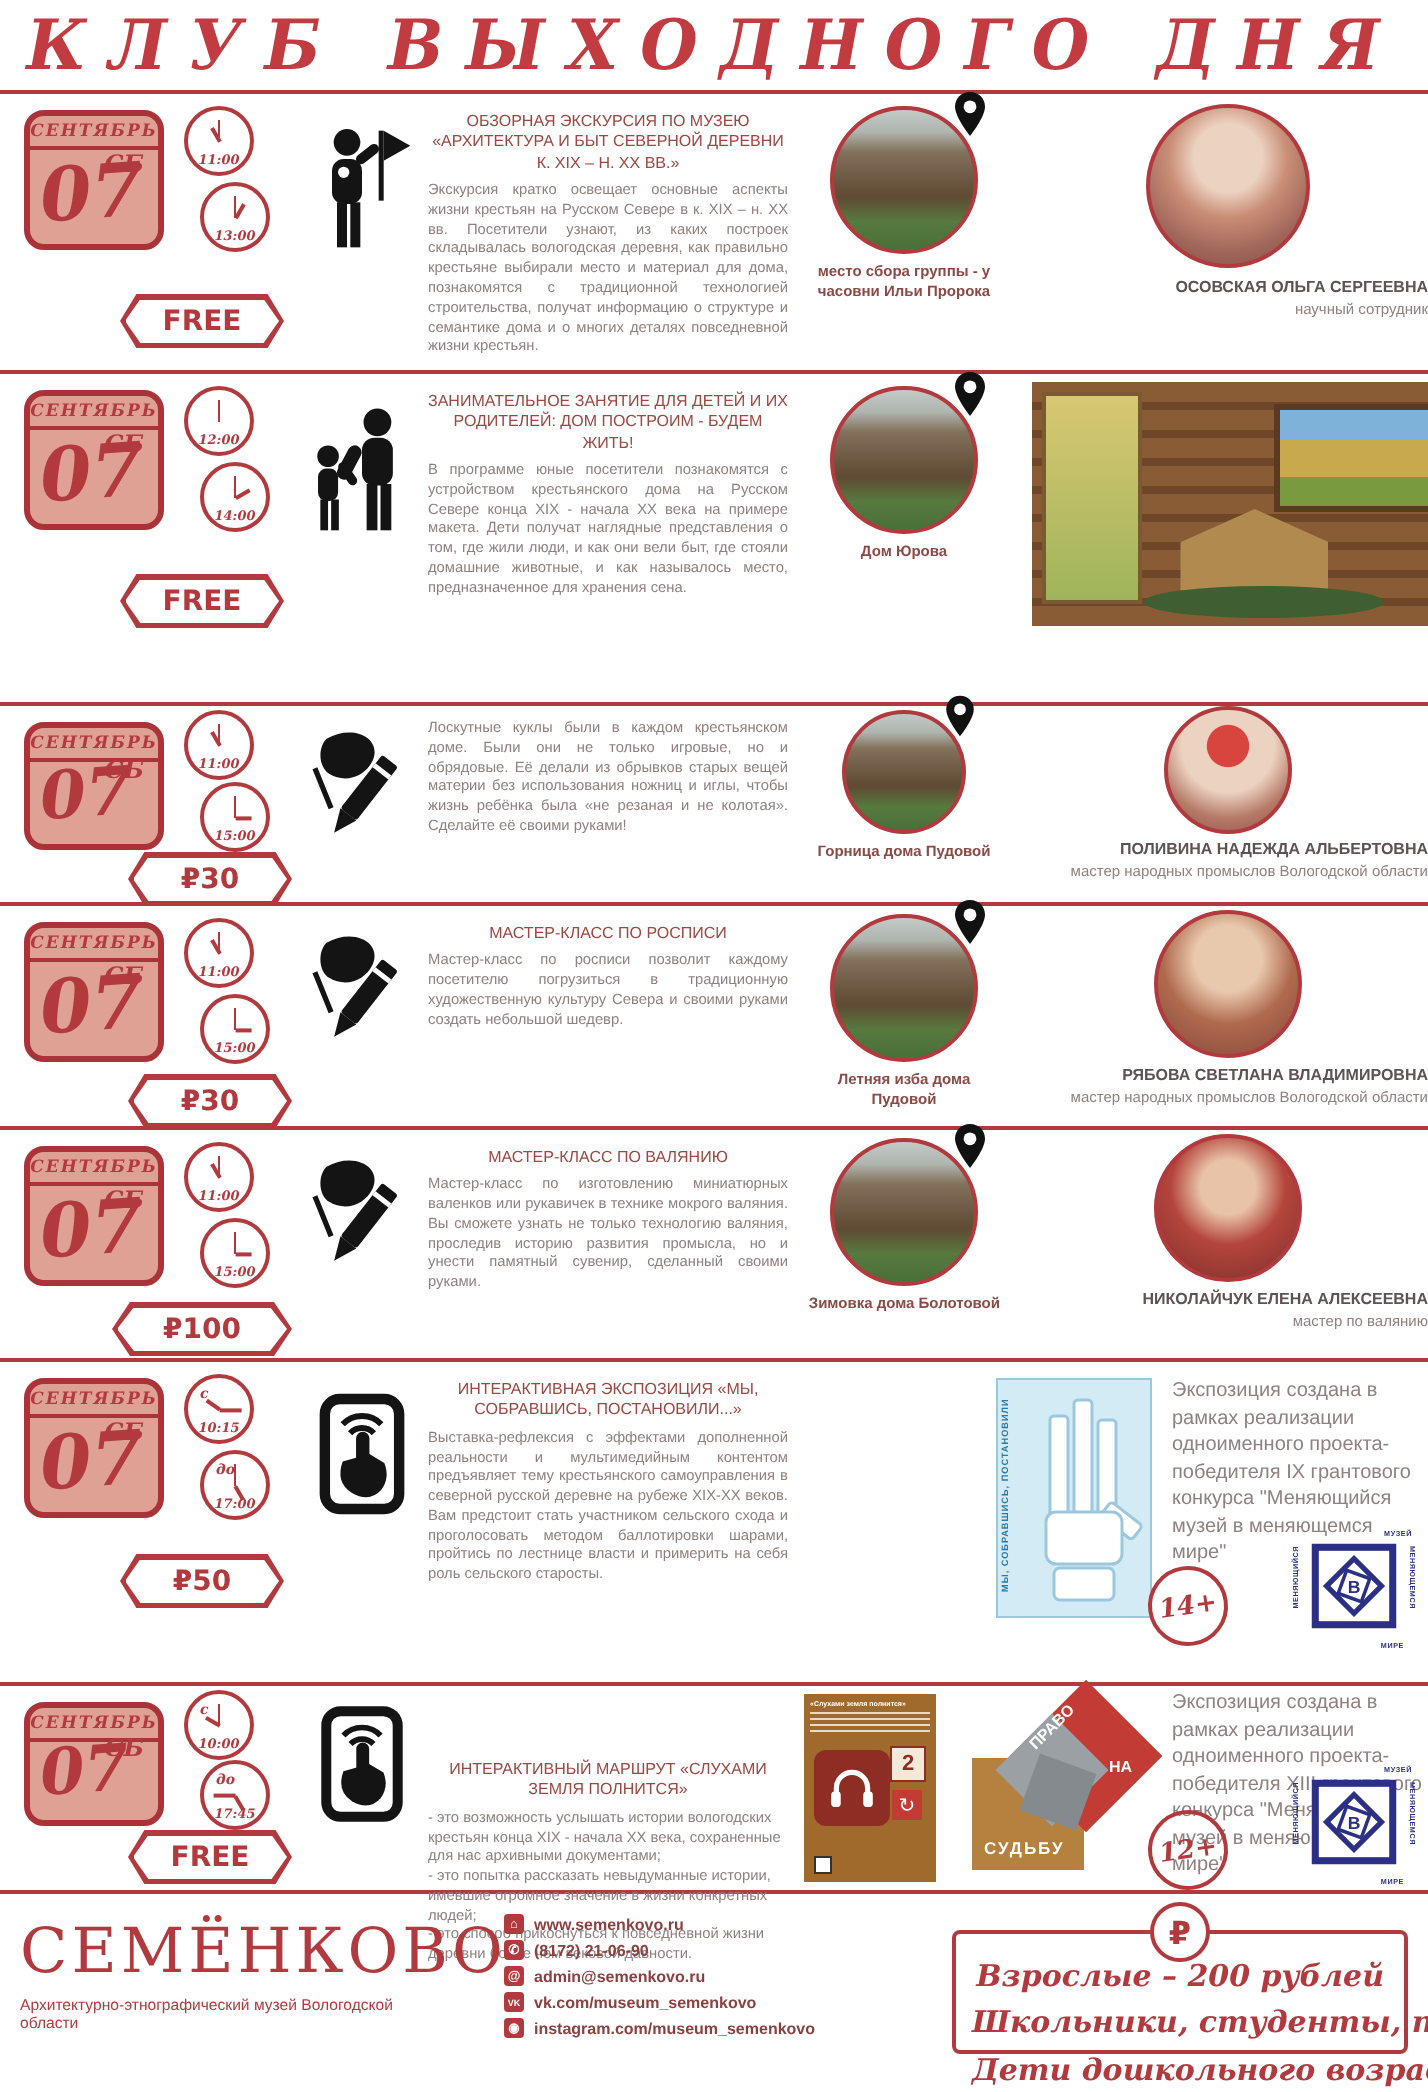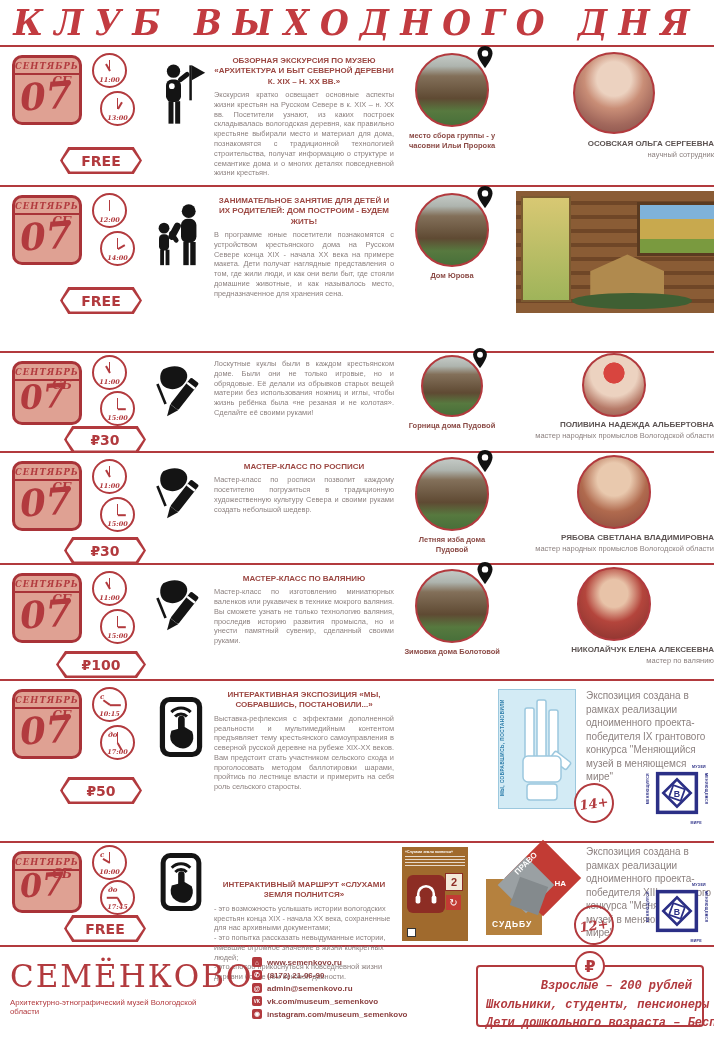--- a/index.html
+++ b/index.html
@@ -35,21 +35,21 @@
   .clock2{left:100px;top:44px;}
   
   .price-badge{position:absolute;left:60px;width:82px;height:27px;}
   .price-badge .bg{position:absolute;inset:0;background:#b23a3e;
     clip-path:polygon(0 50%,10% 0,90% 0,100% 50%,90% 100%,10% 100%);}
   .price-badge .fg{position:absolute;inset:2.5px;background:#fff;
     clip-path:polygon(0 50%,10% 0,90% 0,100% 50%,90% 100%,10% 100%);}
   .price-badge .ptxt{position:absolute;inset:0;display:flex;align-items:center;justify-content:center;
     color:#b23a3e;font-weight:bold;font-size:14px;font-family:"DejaVu Sans",sans-serif;}
   
-  .event-title{font-size:8px;font-weight:bold;color:#9c4742;text-align:center;line-height:1.3;margin-bottom:3px;}
+  .event-title{font-size:8px;font-weight:normal;color:#9c4742;text-align:center;line-height:1.3;margin-bottom:3px;}
   .event-desc{font-size:7.4px;color:#8d8280;text-align:justify;line-height:1.32;}
   .prelines{white-space:pre-line;text-align:left;}
   
   .loc-block{position:absolute;text-align:center;}
   .loc-photo-wrap{position:relative;width:74px;height:74px;margin:0 auto;}
   .loc-photo{width:74px;height:74px;border-radius:50%;border:2px solid #b23a3e;box-sizing:border-box;
     background:linear-gradient(180deg,#c3c9c5 0%,#aeb4ae 16%,#83705a 30%,#5f4a33 62%,#57793f 80%,#48703a 100%);}
   .pin{position:absolute;right:-8px;top:-8px;}
   .loc-caption{font-size:7.5px;font-weight:bold;color:#8b4a45;margin-top:4px;line-height:1.3;}
   .person-block{position:absolute;text-align:right;}
@@ -114,21 +114,21 @@
   .contacts{position:absolute;left:252px;top:10px;}
   .contact-row{display:flex;align-items:center;margin-bottom:3px;}
   .ci{width:10px;height:10px;background:#b23a3e;color:#fff;border-radius:2px;font-size:6.5px;
     display:flex;align-items:center;justify-content:center;margin-right:5px;flex:none;font-weight:bold;}
   .contact-label{font-size:8px;font-weight:bold;color:#8b4040;}
   .pricebox{position:absolute;right:10px;top:18px;width:228px;height:62px;border:2.5px solid #b23a3e;
     border-radius:4px;box-sizing:border-box;padding:10px 10px 0 8px;}
   .rub-circle{position:absolute;left:50%;top:-16px;transform:translateX(-50%);width:30px;height:30px;background:#fff;
     border:2.5px solid #b23a3e;border-radius:50%;box-sizing:border-box;display:flex;align-items:center;justify-content:center;
     font-family:"DejaVu Sans",sans-serif;font-weight:bold;font-size:16px;color:#b23a3e;}
-  .price-line{font-size:12px;text-align:right;line-height:1.55;white-space:nowrap;font-family:Liberation Mono, monospace;}
+  .price-line{font-size:15px;text-align:right;line-height:1.55;white-space:nowrap;}
   svg{display:block;}
 </style>
 </head>
 <body>
 
 <div class="poster">
 
   <div class="header">
     <div class="header-title">КЛУБ ВЫХОДНОГО ДНЯ</div>
   </div>

